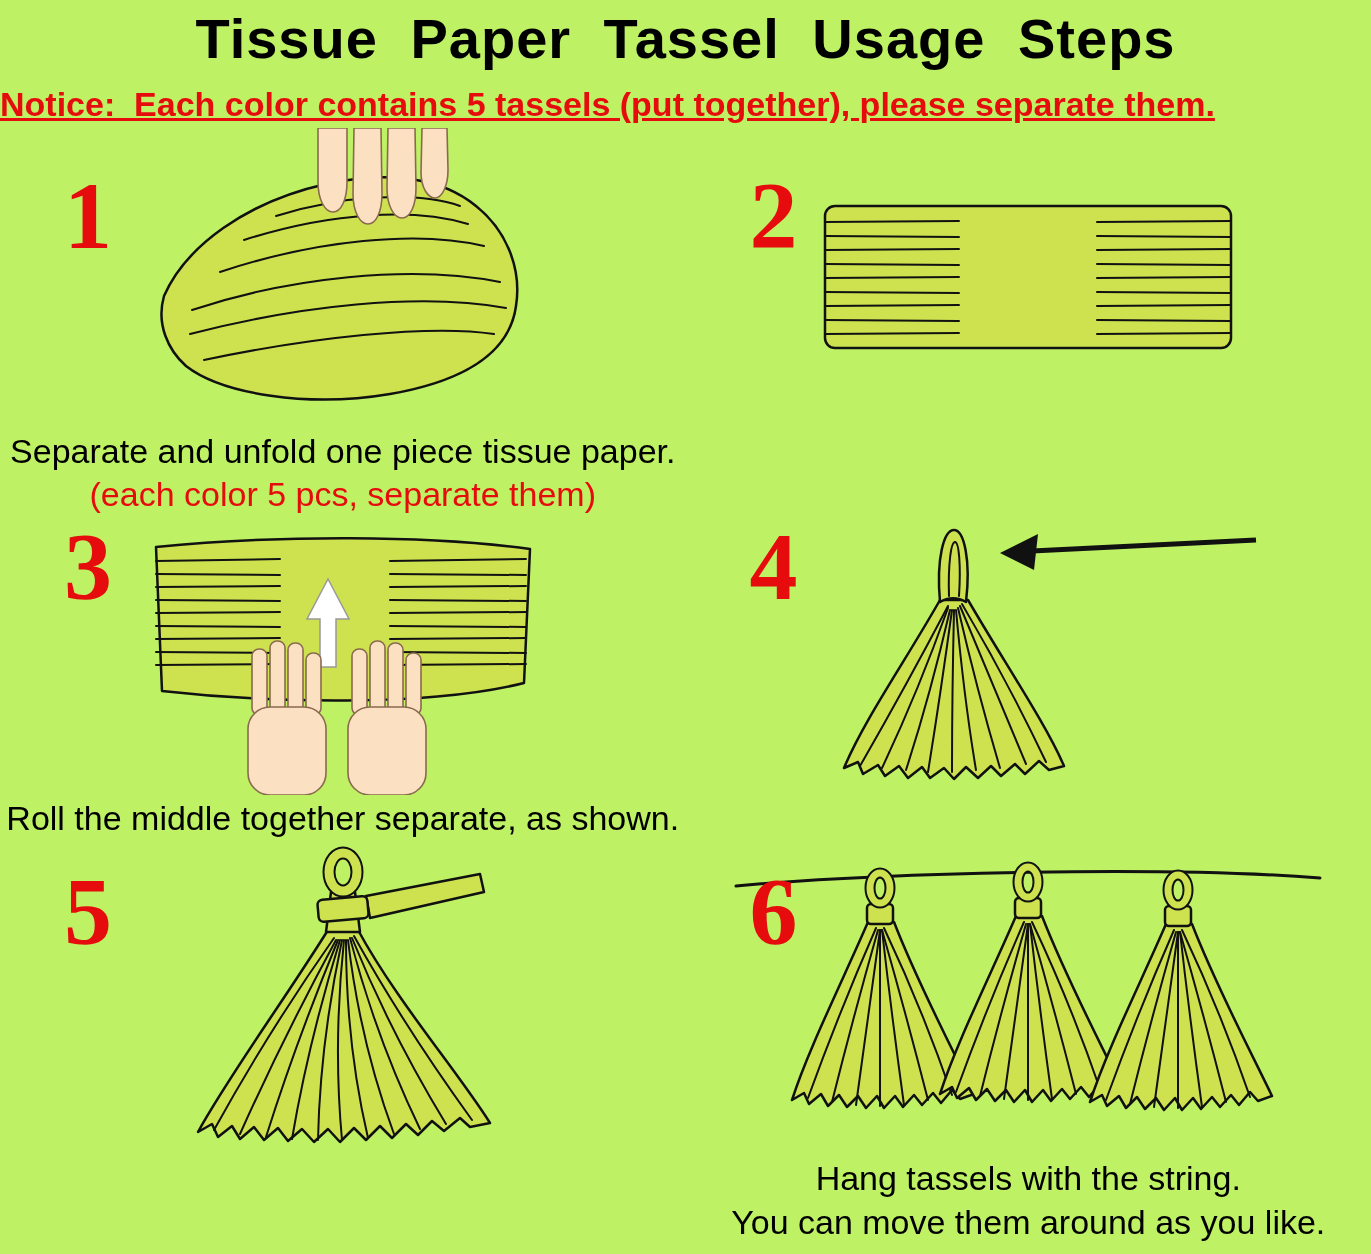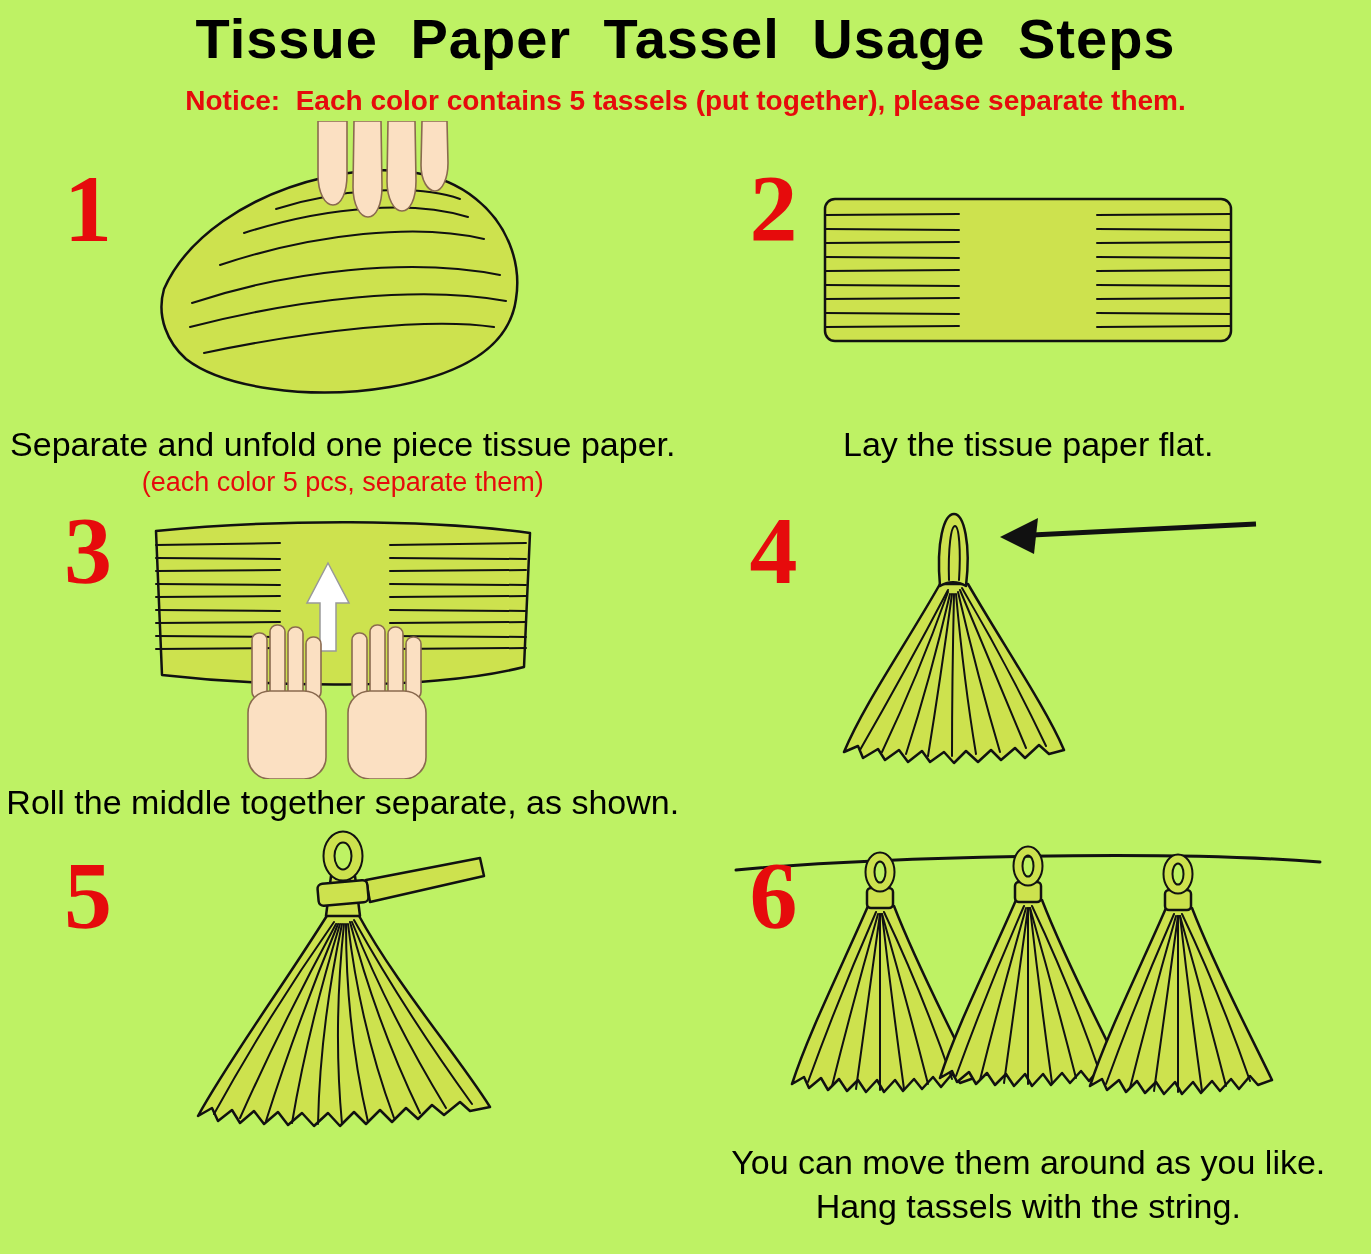--- a/index.html
+++ b/index.html
@@ -2,33 +2,33 @@
 <html style="--tissue: #cde24e; --red: #e60b0c; --skin: #fbe0c2; --ink: #111111;"><head>
 <meta charset="utf-8">
 <style>
   :root{
     --tissue:#cde24e; --red:#e60b0c; --skin:#fbe0c2; --ink:#111111;
   }
   html,body{margin:0;padding:0;background:#fff;}
   body{font-family:"Liberation Sans", sans-serif; color:#000;}
   .sheet{position:relative;width:1371px;height:1254px;margin:0 auto;background:#bef264;overflow:hidden;}
   .title{margin:6px 0 0;text-align:center;font-size:56px;font-weight:bold;letter-spacing:1px;word-spacing:16px;}
-  .notice{margin-top:14px;text-align:center;font-size:28px;font-weight:bold;color:var(--red);white-space:pre-wrap;}
+  .notice{margin-top:14px;font-size:34px;font-weight:bold;color:var(--red);white-space:pre-wrap;text-decoration:underline;}
   .steps{display:grid;grid-template-columns:1fr 1fr;margin-top:4px;}
   .step{display:flex;flex-direction:column;align-items:center;}
   .fig{position:relative;display:flex;align-items:center;justify-content:center;width:100%;}
   .r1 .fig{height:300px;}
   .r2 .fig{height:280px;}
   .r3 .fig{height:315px;}
   .stepnum{position:absolute;left:64px;font-family:"Liberation Serif", serif;font-weight:bold;font-size:96px;line-height:1;color:var(--red);}
   .r1 .stepnum{top:40px;}
   .r2 .stepnum{top:4px;}
   .r3 .stepnum{top:24px;}
   .caption{font-size:34px;line-height:1.25;text-align:center;margin-top:2px;}
-  .subcaption{font-size:27px;line-height:1.25;text-align:right;color:var(--red);}
+  .subcaption{font-size:34px;line-height:1.25;text-align:right;color:var(--red);}
   
   .tissue{fill:var(--tissue);stroke:#111;stroke-width:2.5;stroke-linejoin:round;}
   .tline{fill:none;stroke:#111;stroke-width:2;stroke-linecap:round;}
   .skin{fill:var(--skin);stroke:#8a6a4f;stroke-width:1.6;stroke-linejoin:round;}
   .warrow{fill:#fff;stroke:#999;stroke-width:1.5;}
   .ink{fill:#111;}
   .ring{fill:none;stroke:var(--tissue);}
   .routline{fill:none;stroke:#111;stroke-width:2;}
   .stringline{fill:none;stroke:#111;stroke-width:3;stroke-linecap:round;}
 </style>
@@ -85,21 +85,20 @@
             <line x1="284" y1="58" x2="418" y2="57"></line>
               <line x1="284" y1="72" x2="418" y2="73"></line>
             <line x1="284" y1="86" x2="418" y2="85"></line>
               <line x1="284" y1="100" x2="418" y2="101"></line>
             <line x1="284" y1="114" x2="418" y2="113"></line>
               <line x1="284" y1="128" x2="418" y2="129"></line>
             <line x1="284" y1="142" x2="418" y2="141"></line>
           </g>
         </svg>
       </div>
-      <div class="caption">Lay the tissue paper flat.</div>
     </section>
 
     <section class="step r2">
       <div class="fig">
         <div class="stepnum">3</div>
         <svg width="430" height="280" viewBox="0 0 430 280">
           <path class="tissue" d="M28,32 C150,20 300,20 402,34 L396,168 C300,192 140,188 34,176 Z"></path>
           <g class="tline">
             <line x1="28" y1="46" x2="152" y2="44"></line>
               <line x1="28" y1="59" x2="152" y2="60"></line>
@@ -213,18 +212,18 @@
               <ellipse class="ring" cx="0" cy="-14" rx="10" ry="15" stroke-width="9"></ellipse>
               <ellipse class="routline" cx="0" cy="-14" rx="14.5" ry="19.5"></ellipse>
               <ellipse class="routline" cx="0" cy="-14" rx="5.5" ry="10.5"></ellipse>
             </g>
           </defs>
           <use href="#t6" transform="translate(152,60)"></use>
           <use href="#t6" transform="translate(300,54)"></use>
           <use href="#t6" transform="translate(450,62)"></use>
         </svg>
       </div>
+      <div class="caption">Hang tassels with the string.</div>
       <div class="caption">You can move them around as you like.</div>
-      <div class="caption">Hang tassels with the string.</div>
     </section>
 
   </div>
 </div>
 
 </body></html>

